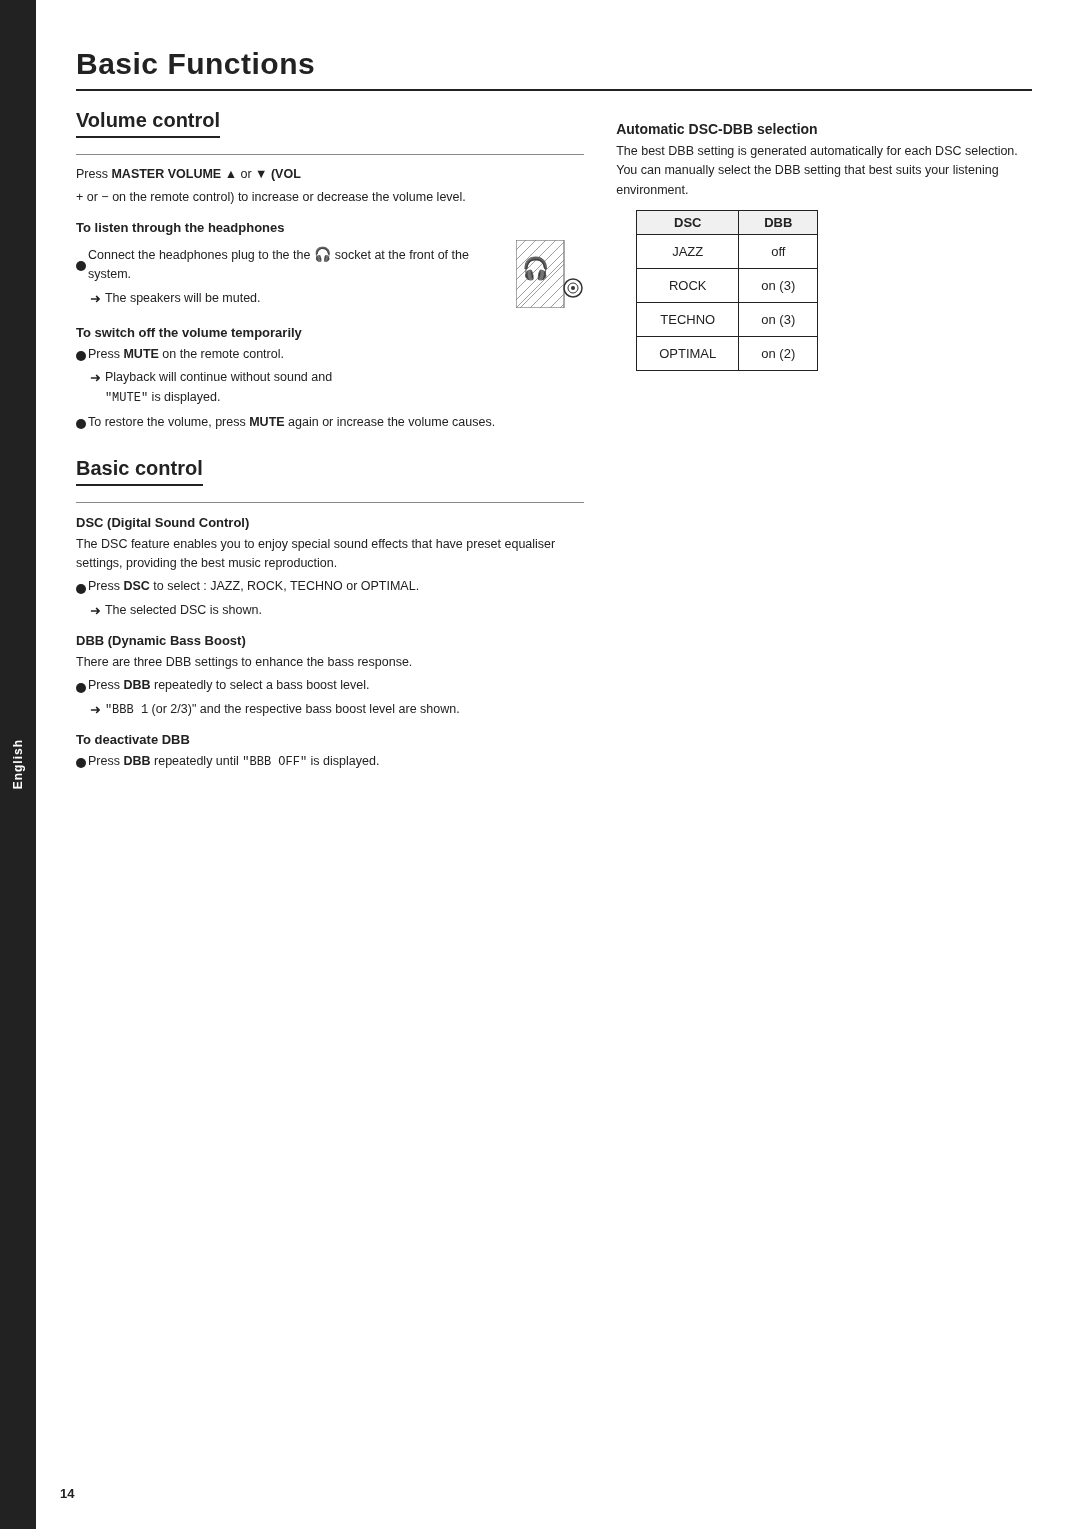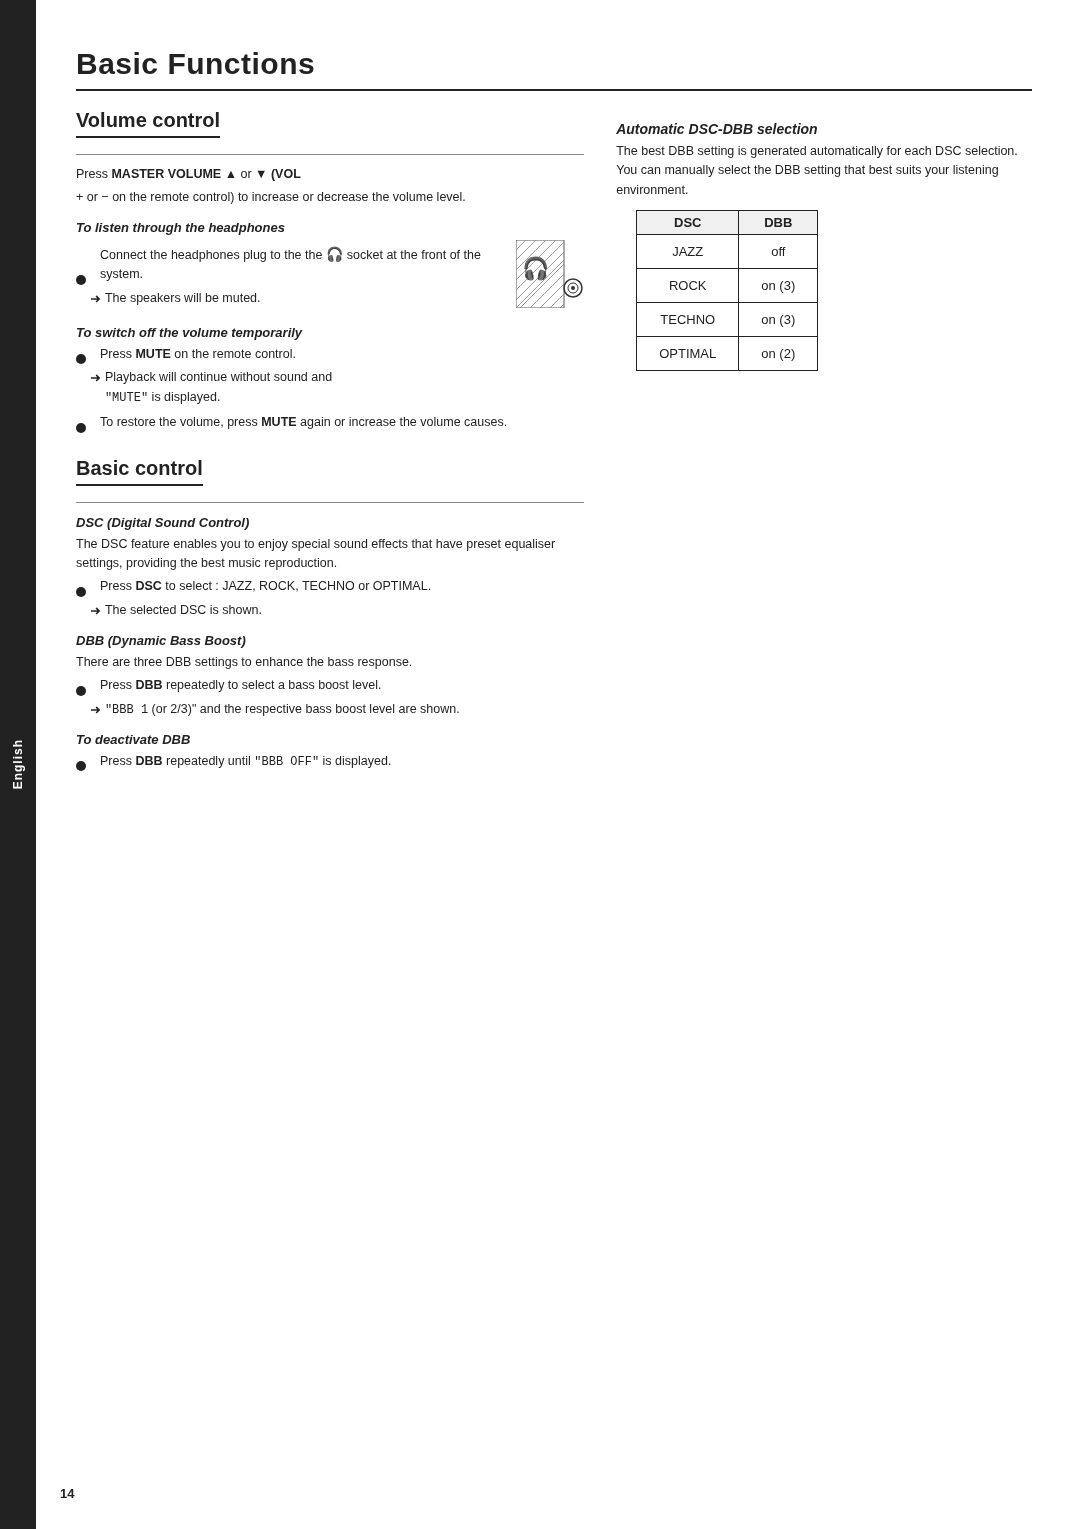--- a/index.html
+++ b/index.html
@@ -62,21 +62,20 @@
       border-bottom: 2px solid #222;
       padding-bottom: 4px;
       margin-bottom: 10px;
       display: inline-block;
     }
     .subsection-title {
       font-size: 13px;
       font-weight: bold;
       margin-bottom: 5px;
       margin-top: 12px;
-      font-style: italic;
     }
     .body-text {
       font-size: 12.5px;
       line-height: 1.55;
       margin-bottom: 4px;
     }
     .press-line {
       font-size: 12.5px;
       line-height: 1.55;
       margin-bottom: 4px;
@@ -93,22 +92,22 @@
       line-height: 1.55;
       margin-left: 14px;
       margin-bottom: 2px;
     }
     .arrow {
       font-size: 13px;
       line-height: 1.55;
     }
     .bullet-item {
       display: flex;
-      align-items: flex-end;
-      gap: 14px;
+      align-items: center;
+      gap: 2px;
       margin-bottom: 4px;
       margin-top: 4px;
     }
     .bullet {
       width: 10px;
       height: 10px;
       border-radius: 50%;
       background: #222;
       flex-shrink: 0;
       margin-top: 3px;

